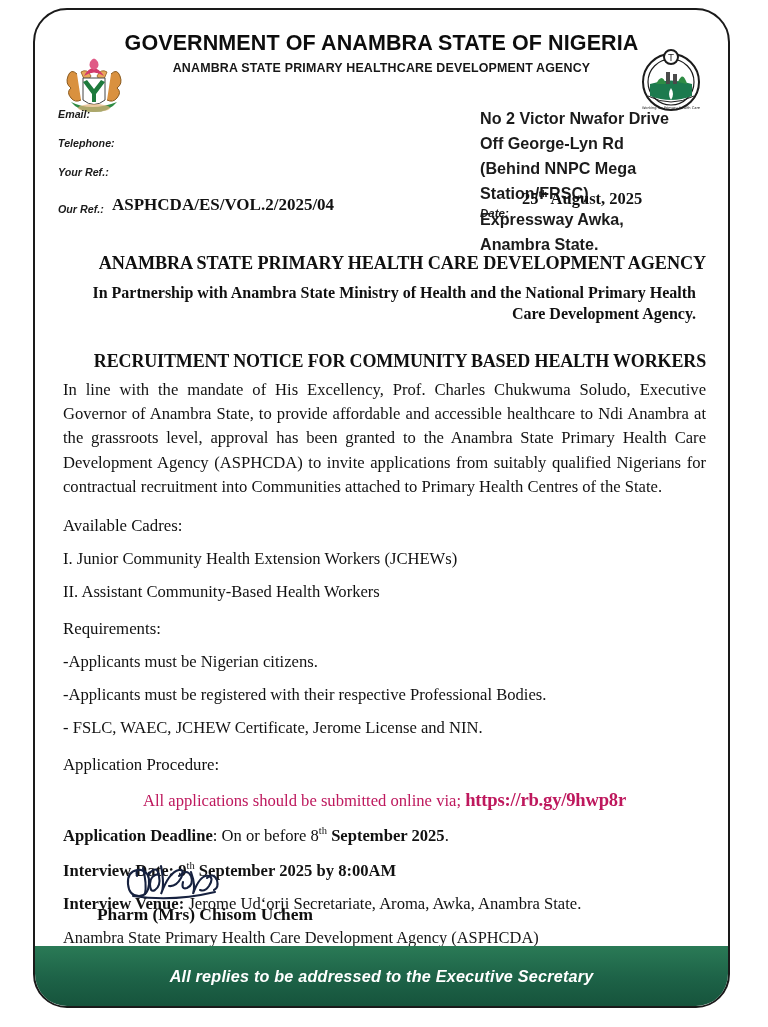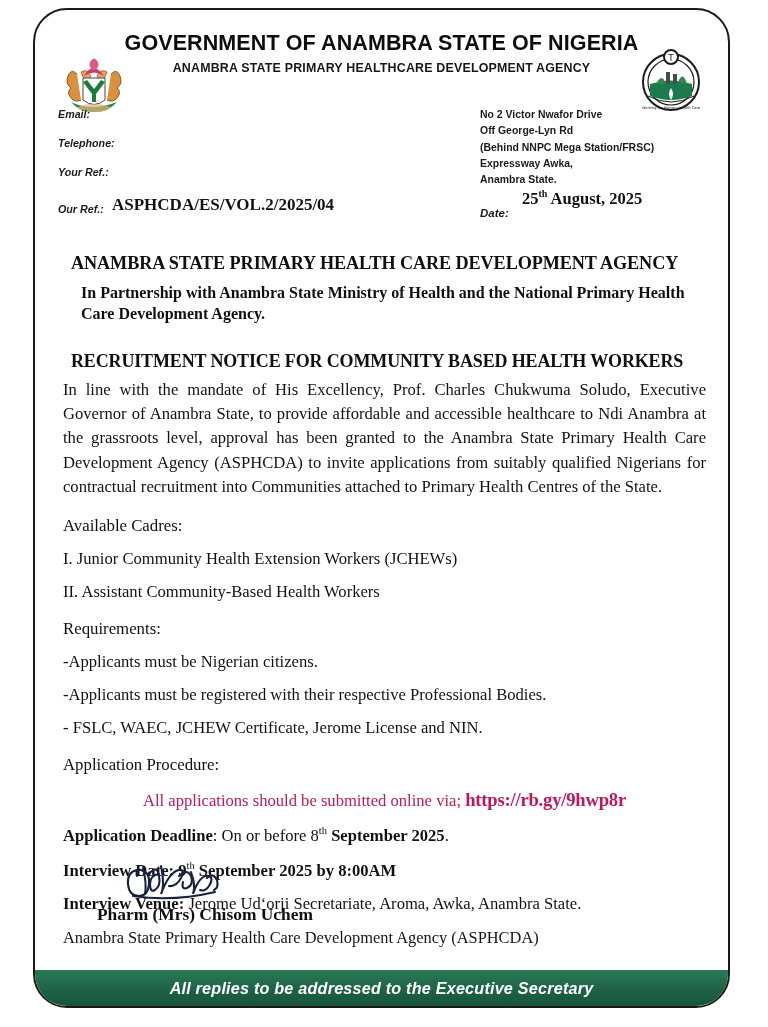--- a/index.html
+++ b/index.html
@@ -119,21 +119,21 @@
     white-space: nowrap;
   }
 
   .address-block {
     position: absolute;
     right: 18px;
     top: 96px;
     width: 230px;
     font-family: "Liberation Sans", "DejaVu Sans", sans-serif;
     font-weight: bold;
-    font-size: 11px;
+    font-size: 17px;
     line-height: 1.48;
     color: #1b1b1b;
   }
   .address-block div { transform: scaleX(0.95); transform-origin: left center; }
 
   .date-row {
     position: absolute;
     right: 18px;
     top: 178px;
     width: 230px;
@@ -158,21 +158,21 @@
     font-size: 11.5px;
     color: #1b1b1b;
   }
 
   
   .doc-titles {
     position: absolute;
     left: 36px;
     right: 22px;
     top: 243px;
-    text-align: left;
+    text-align: right;
   }
   .t-agency {
     font-weight: bold;
     font-size: 18.2px;
     letter-spacing: -0.1px;
     color: #101010;
     white-space: nowrap;
   }
   .t-partner {
     font-weight: bold;
@@ -256,21 +256,21 @@
   .sign-org {
     font-size: 16.4px;
     color: #161616;
     margin-top: 3px;
   }
 
   
   .footer-band {
     position: absolute;
     left: 0; right: 0; bottom: 0;
-    height: 36px;
+    height: 60px;
     background: linear-gradient(180deg, #2a7a56 0%, #1d6247 55%, #16543c 100%);
     border-bottom-left-radius: 32px;
     border-bottom-right-radius: 32px;
     display: flex;
     align-items: center;
     justify-content: center;
     text-align: center;
   }
   .footer-text {
     font-family: "Liberation Sans", "DejaVu Sans", sans-serif;

